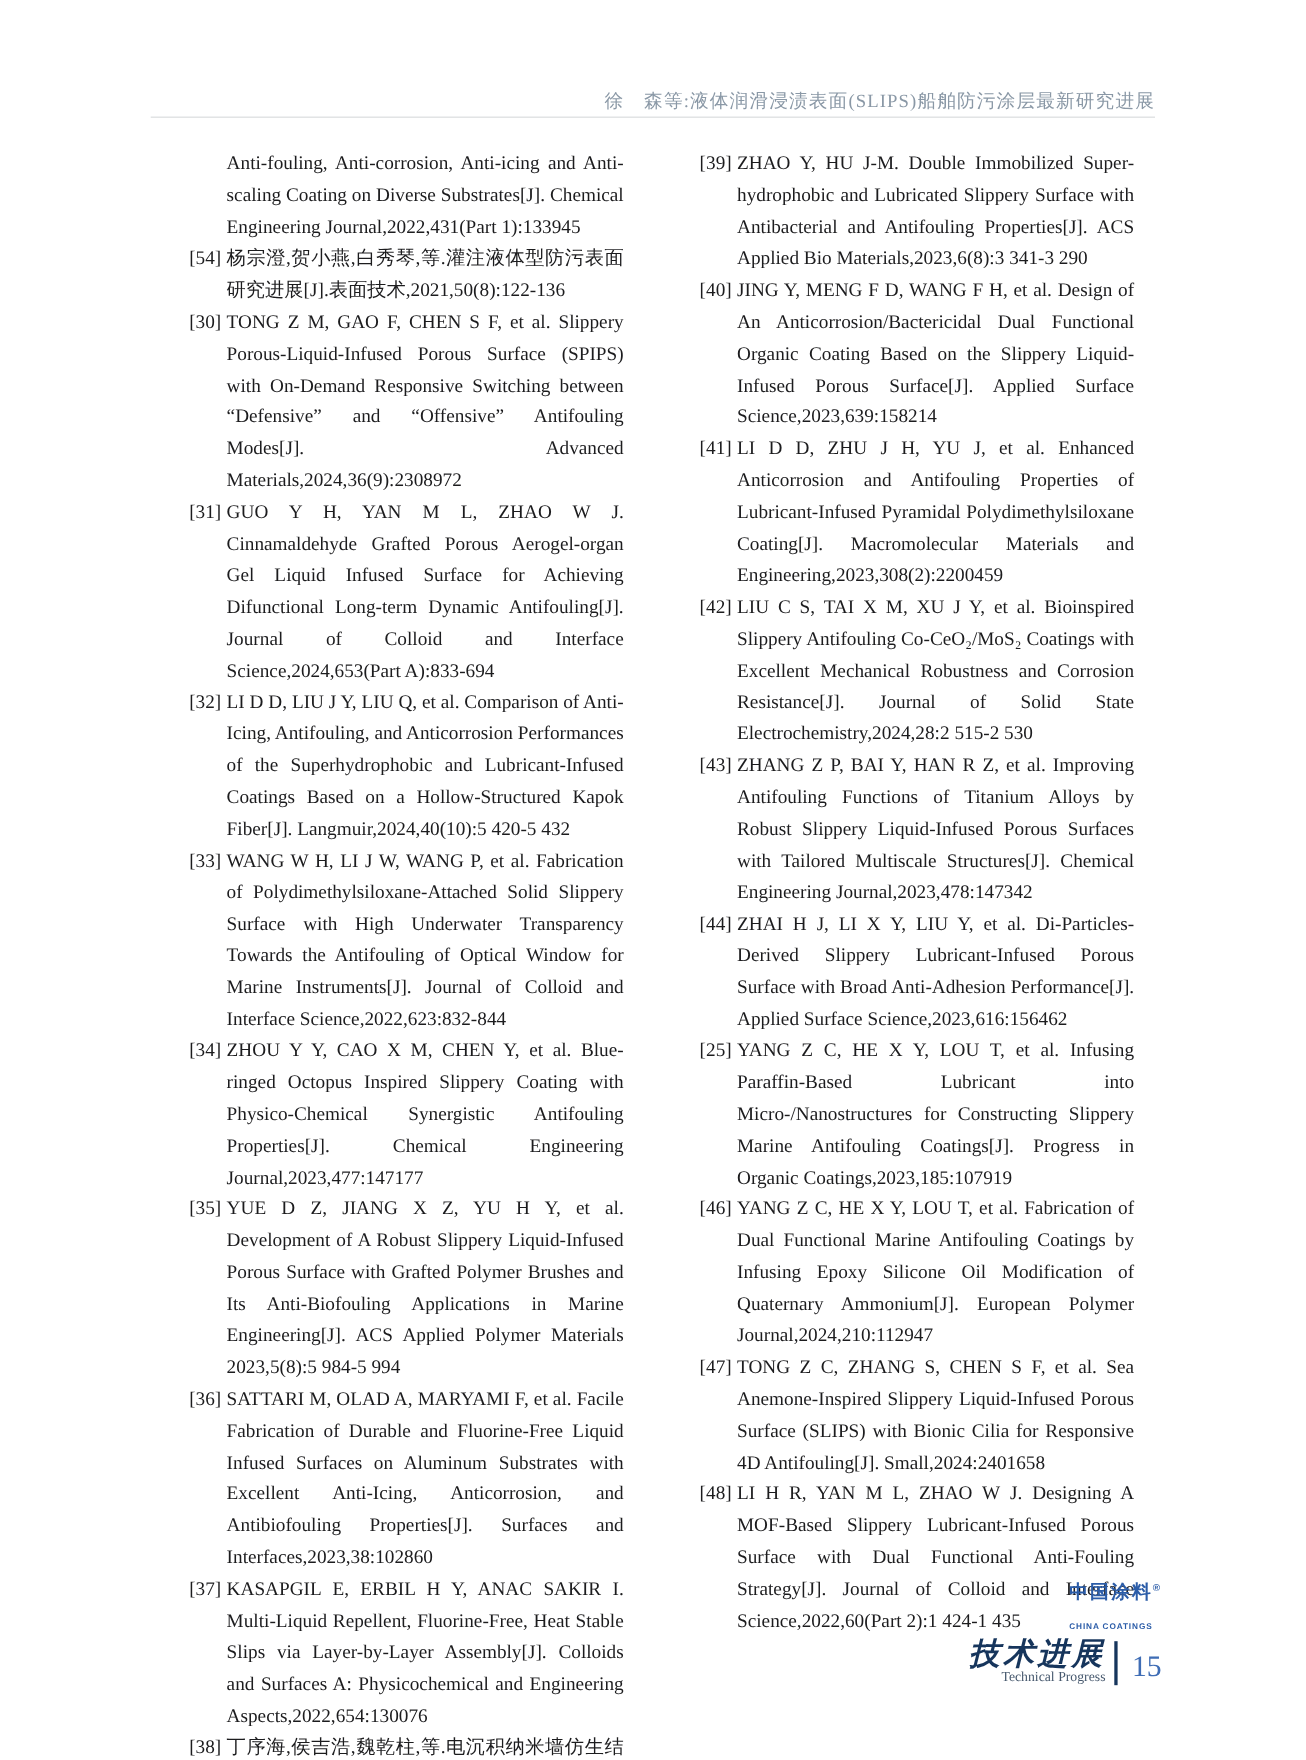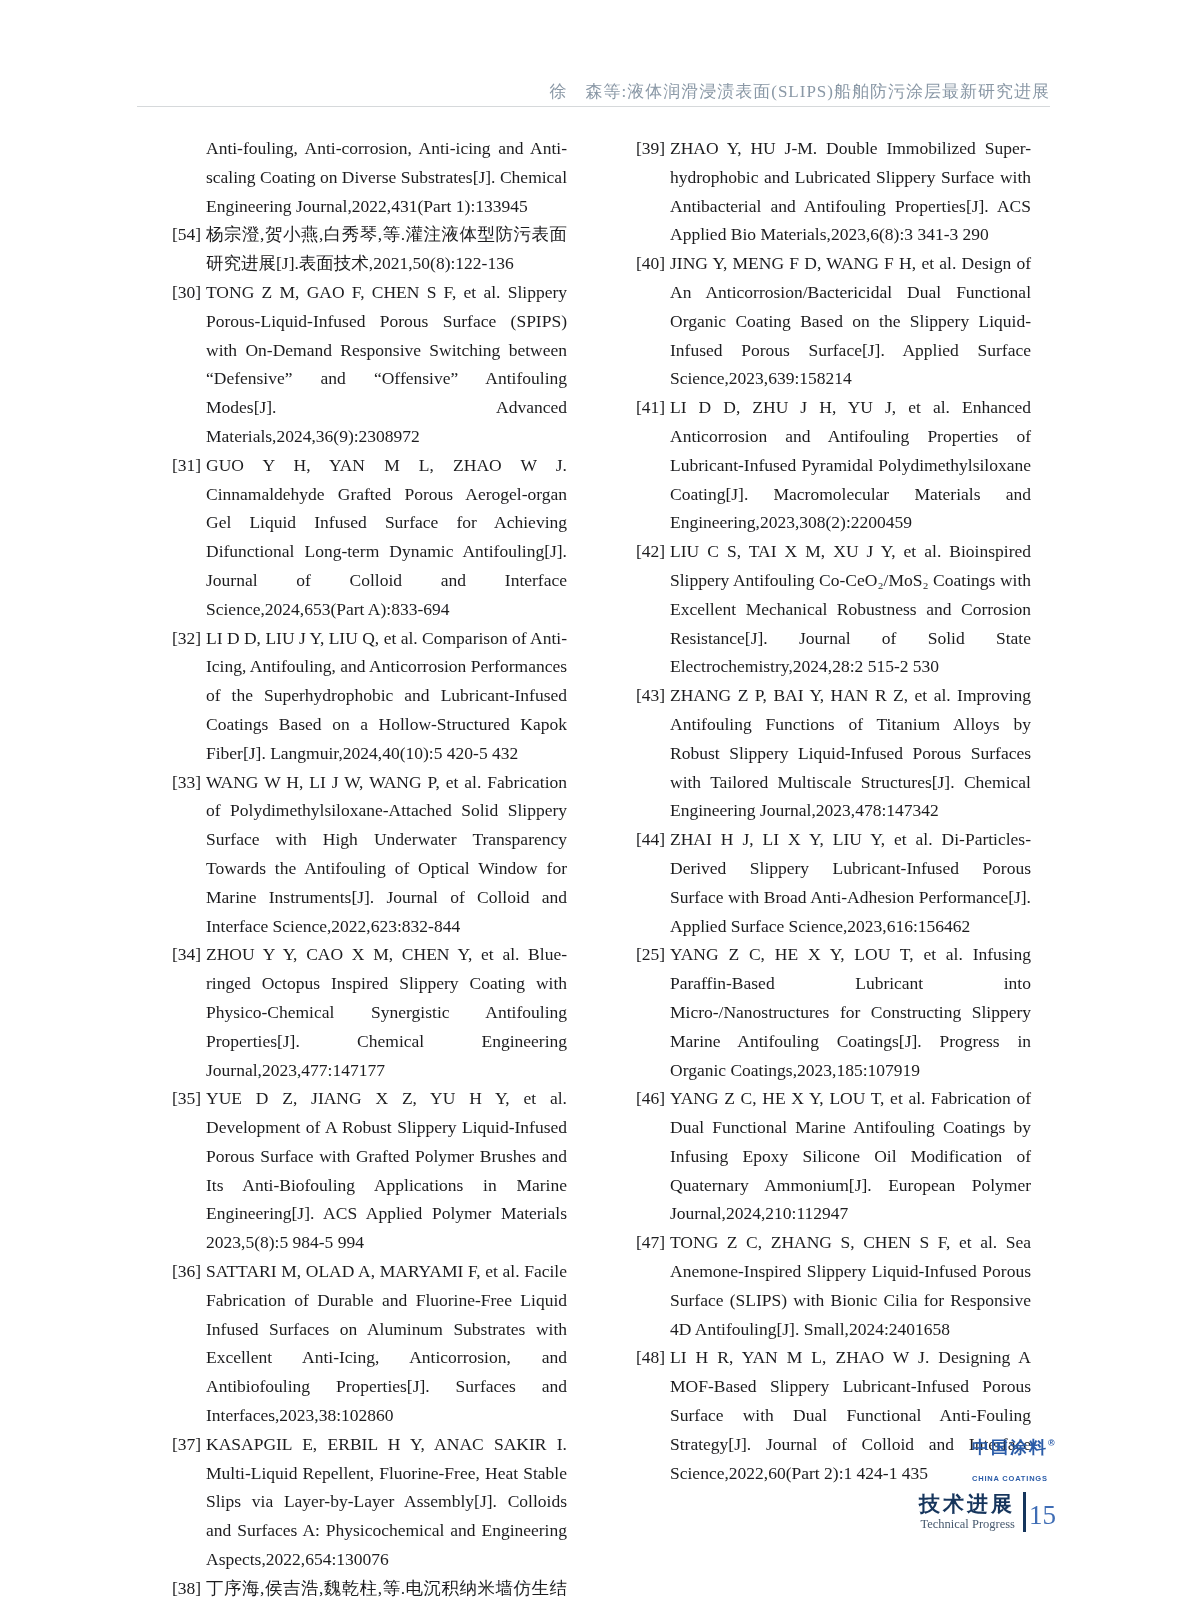--- a/index.html
+++ b/index.html
@@ -88,40 +88,41 @@
     display: flex;
     align-items: stretch;
   }
   .footer-sec {
     text-align: right;
     padding-right: 8px;
   }
   .footer-cn {
     font-family: "Liberation Sans", "DejaVu Sans", sans-serif;
     font-weight: bold;
-    font-size: 21px;
+    font-size: 28px;
     letter-spacing: 3px;
     color: var(--footer-navy, #16355c);
     line-height: 24px;
+    font-style: italic;
   }
   .footer-en {
     font-family: "Liberation Serif", "DejaVu Serif", serif;
     font-size: 12.5px;
     color: #46586d;
     line-height: 16px;
   }
   .footer-bar {
     width: 3px;
     background: var(--footer-navy, #16355c);
   }
   .footer-num {
     font-family: "Liberation Serif", "DejaVu Serif", serif;
     font-size: 27px;
     color: var(--page-number-blue, #3f6db5);
-    padding-left: 3px;
+    padding-left: 13px;
     align-self: flex-end;
     padding-bottom: 2px;
     line-height: 30px;
   }
 </style>
 </head>
 <body>
 
 <div class="page">
 

